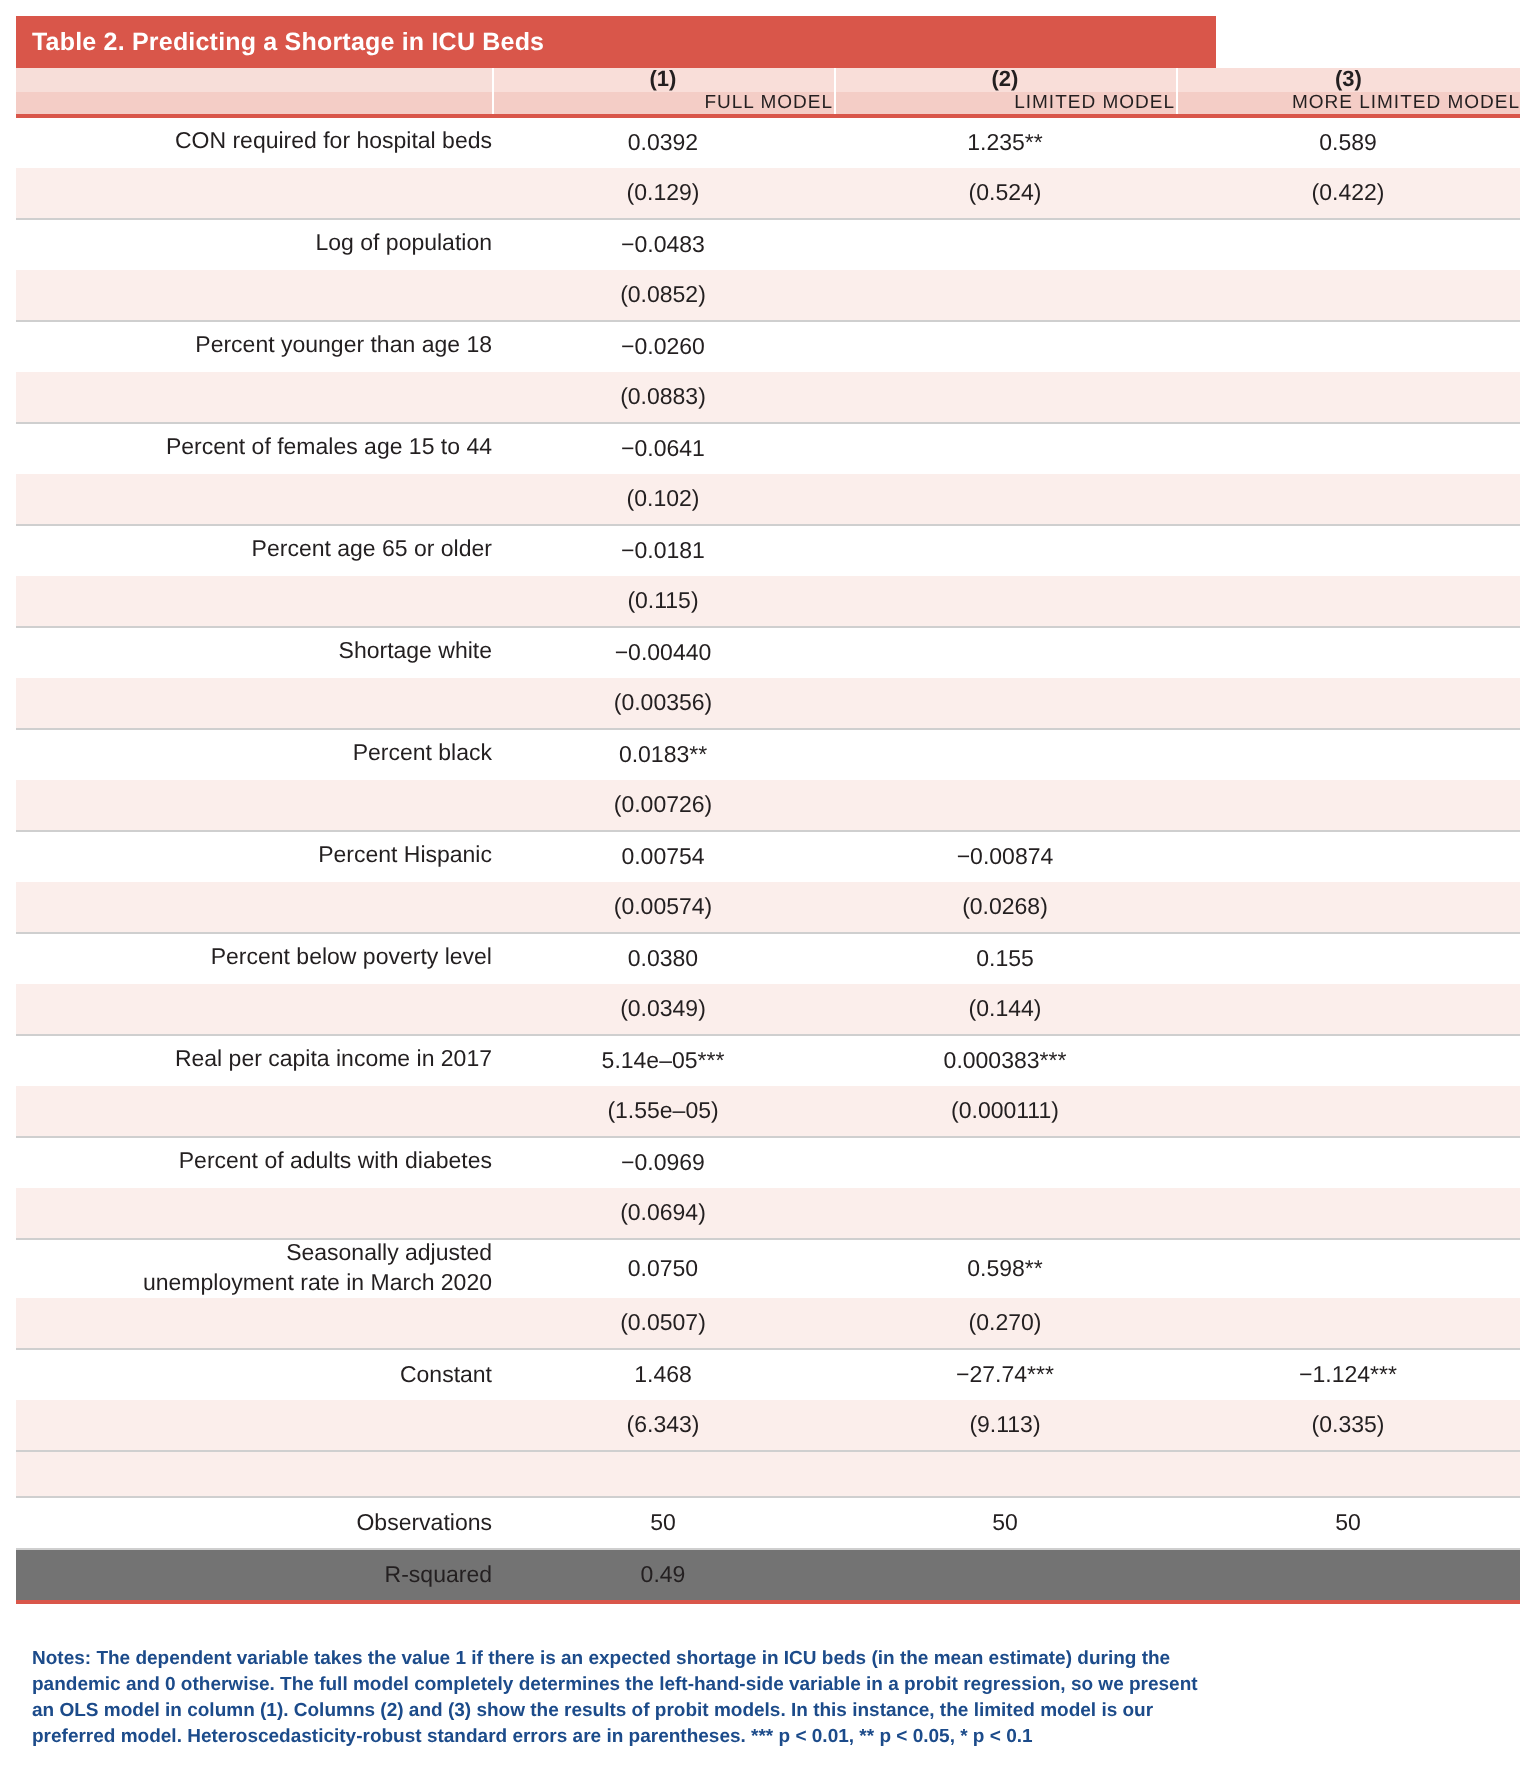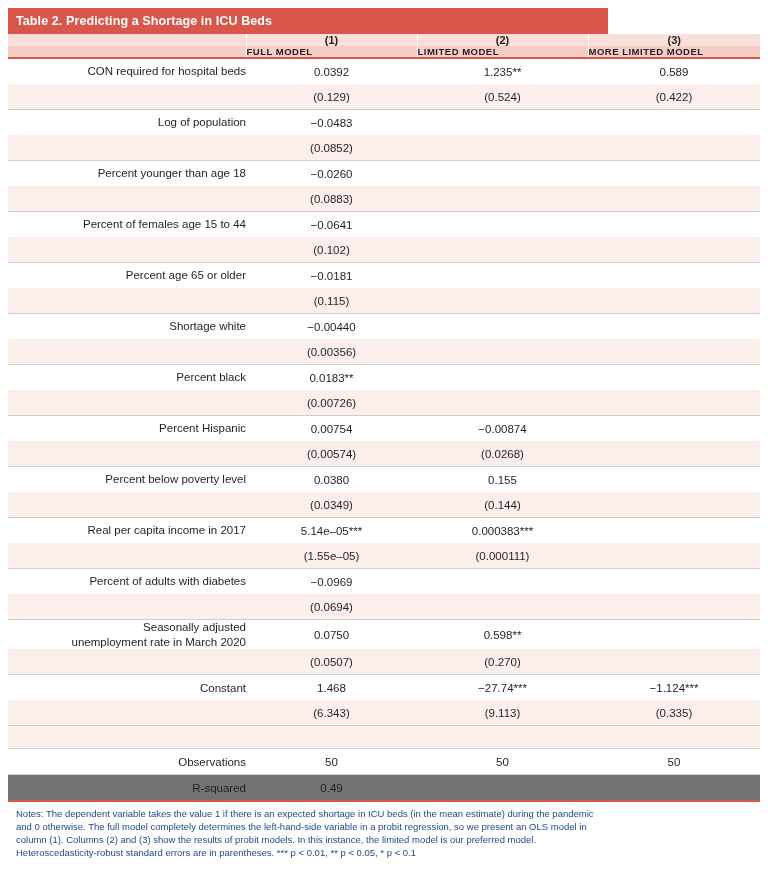--- a/index.html
+++ b/index.html
@@ -48,23 +48,23 @@
     padding: 5px 4px 4px 4px;
     background: #f9ded9;
     border-left: 1px solid #ffffff;
     color: #231f20;
   }
   .hdr-num.blank {
     background: #f7ded9;
     border-left: none;
   }
   .hdr-name {
-    text-align: left;
+    text-align: right;
     font-size: 9.5px;
-    font-weight: bold;
+    font-weight: normal;
     letter-spacing: 0.5px;
     padding: 5px 4px 5px 4px;
     background: #f4cdc6;
     border-left: 1px solid #ffffff;
     color: #231f20;
     border-bottom: 2px solid #d9564a;
   }
   .hdr-name.blank {
     background: #f4cdc6;
     border-left: none;
@@ -104,22 +104,22 @@
   tr.rsq td {
     border-top: 1px solid #cfcfcf;
     border-bottom: 2px solid #d9564a;
     background: #737373;
     height: 25px;
   }
   .notes {
     font-size: 9.5px;
     line-height: 1.35;
     color: #1c4b8a;
-    padding: 6px 8px 8px 8px;
-    font-weight: normal;
+    padding: 22px 8px 8px 8px;
+    font-weight: bold;
   }
 </style>
 </head>
 <body>
 
 <div class="wrap">
 
   <div class="table-title">Table 2. Predicting a Shortage in ICU Beds</div>
 
   <table class="main">

